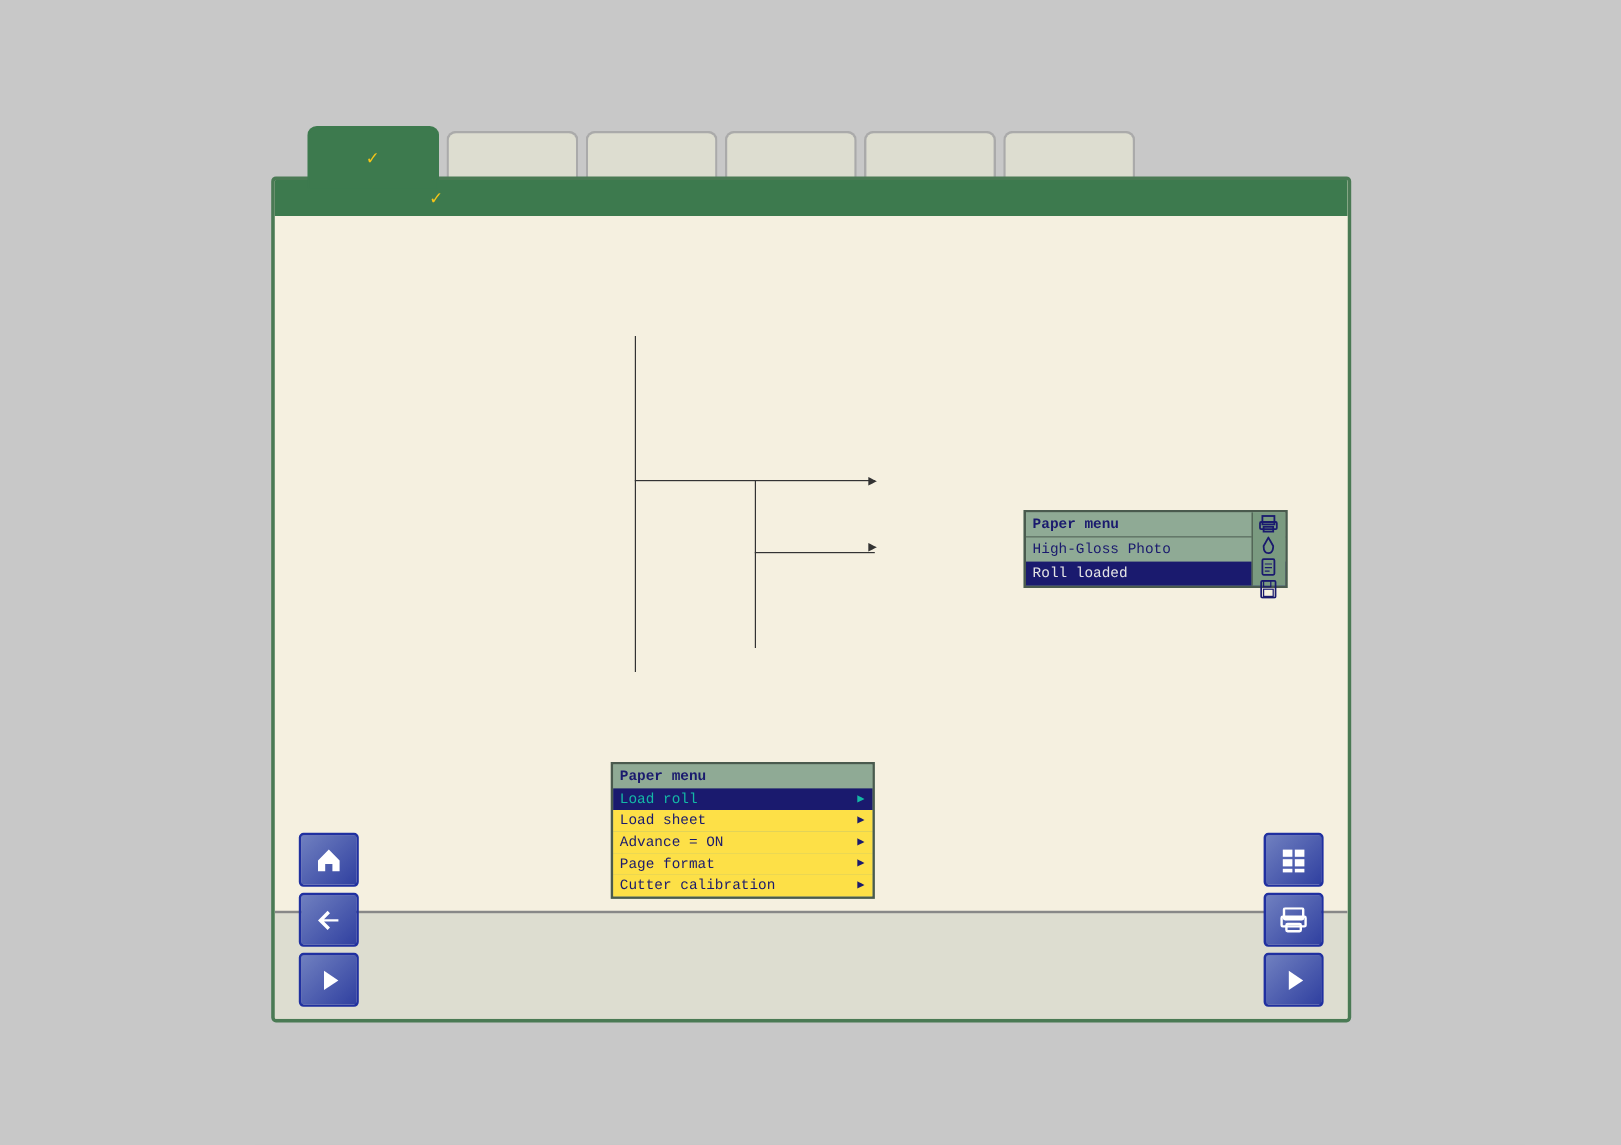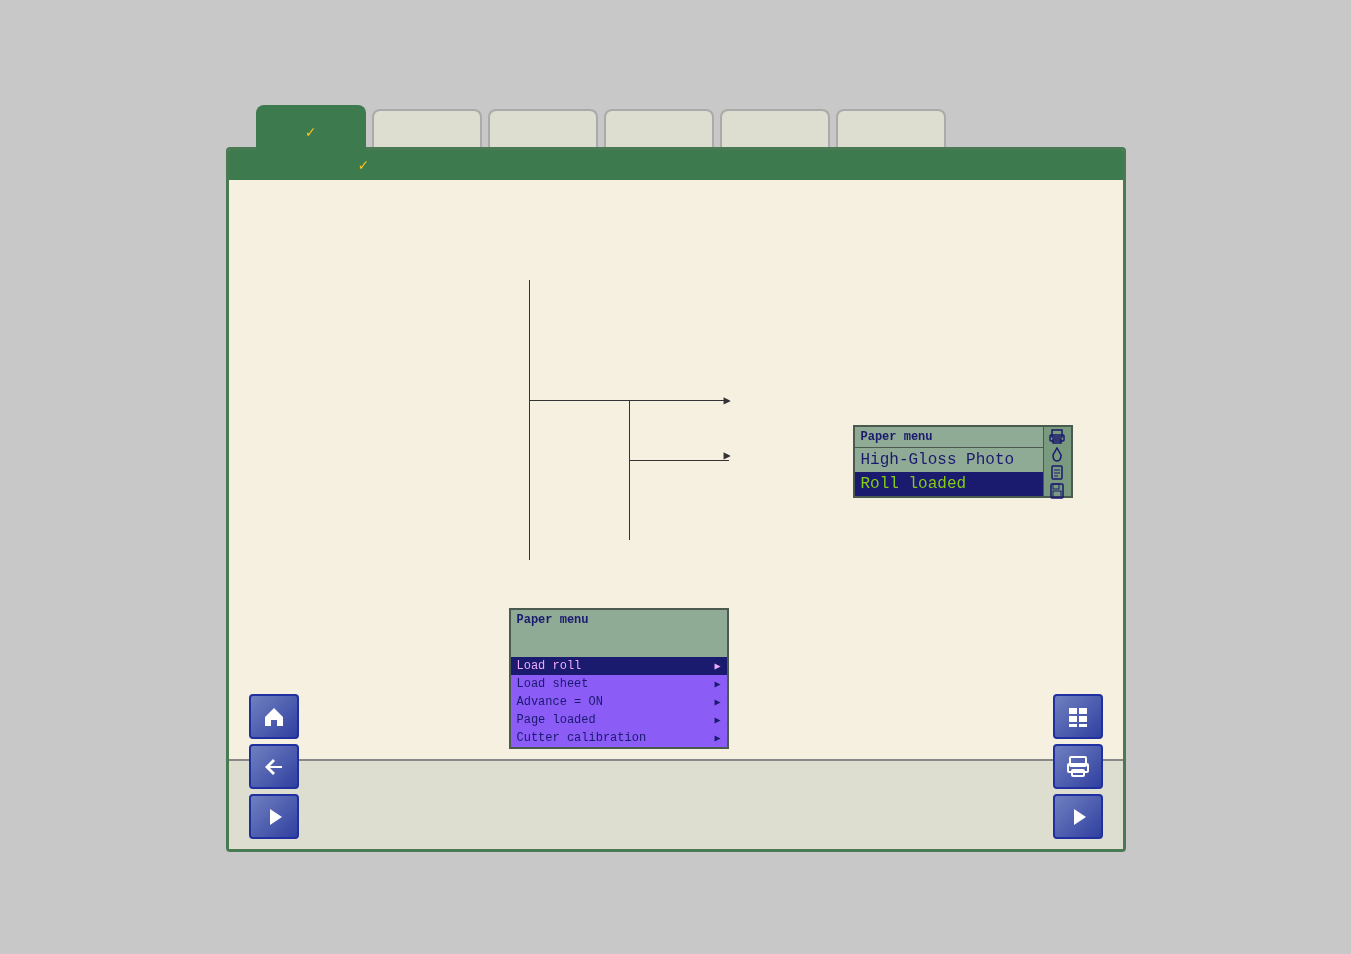--- a/index.html
+++ b/index.html
@@ -178,28 +178,28 @@
       background: #8faa95;
       color: #1a1a6e;
       font-size: 12px;
       font-weight: bold;
       padding: 3px 6px;
       border-bottom: 1px solid #4a5a4e;
     }
 
     .paper-menu-popup .menu-item {
       padding: 3px 6px;
-      font-size: 16px;
+      font-size: 12px;
       color: #1a1a6e;
       background: #8faa95;
     }
 
     .paper-menu-popup .menu-item.selected {
       background: #1a1a6e;
-      color: #84cc16;
+      color: #e5e5e5;
     }
 
     
     .side-icons {
       position: absolute;
       right: 0;
       top: 0;
       bottom: 0;
       width: 28px;
       background: #7a9a80;
@@ -237,30 +237,29 @@
       color: #1a1a6e;
       font-size: 12px;
       font-weight: bold;
       padding: 3px 6px;
     }
 
     .bottom-paper-menu .menu-item {
       padding: 2px 6px;
       font-size: 12px;
       color: #1a1a6e;
-      background: #8b5cf6;
+      background: #fde047;
       display: flex;
       justify-content: space-between;
       align-items: center;
     }
 
     .bottom-paper-menu .menu-item.selected {
       background: #1a1a6e;
-      color: #f0abfc;
-      margin-top: 27px;
+      color: #14b8a6;
     }
 
     .menu-arrow {
       font-size: 10px;
     }
 
     
     .bottom-bar {
       position: absolute;
       bottom: 0;
@@ -421,21 +420,21 @@
       </div>
       <div class="menu-item">
         <span>Load sheet</span>
         <span class="menu-arrow">▶</span>
       </div>
       <div class="menu-item">
         <span>Advance = ON</span>
         <span class="menu-arrow">▶</span>
       </div>
       <div class="menu-item">
-        <span>Page loaded</span>
+        <span>Page format</span>
         <span class="menu-arrow">▶</span>
       </div>
       <div class="menu-item">
         <span>Cutter calibration</span>
         <span class="menu-arrow">▶</span>
       </div>
     </div>
 
     <div class="perf-row">
       <div class="perf-row-inner" id="perf-row">

